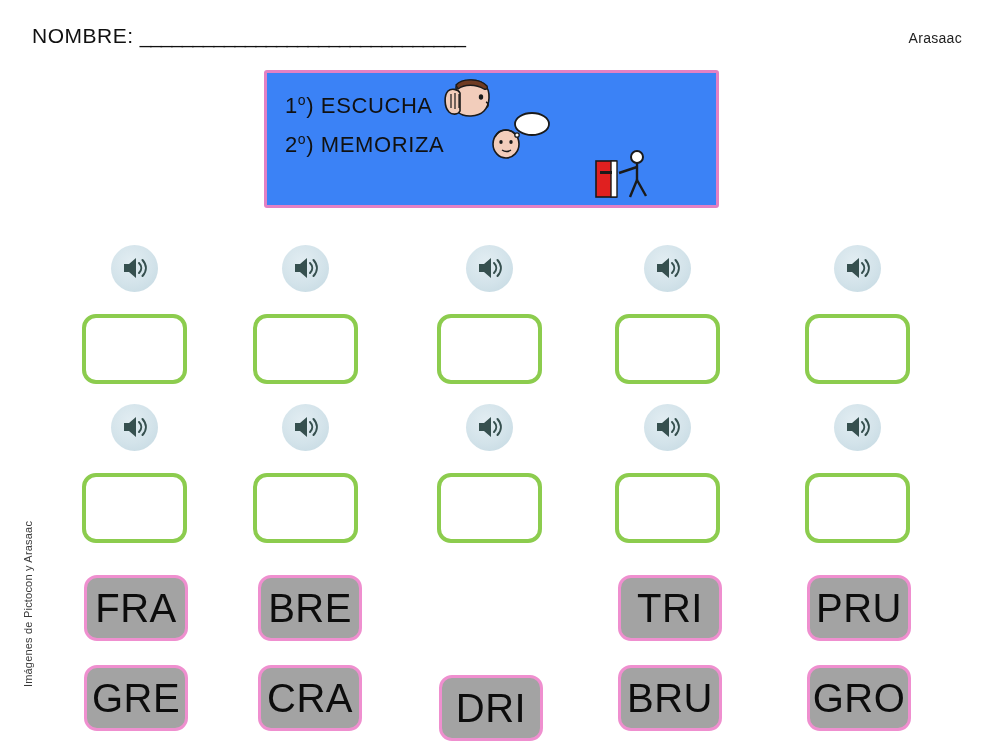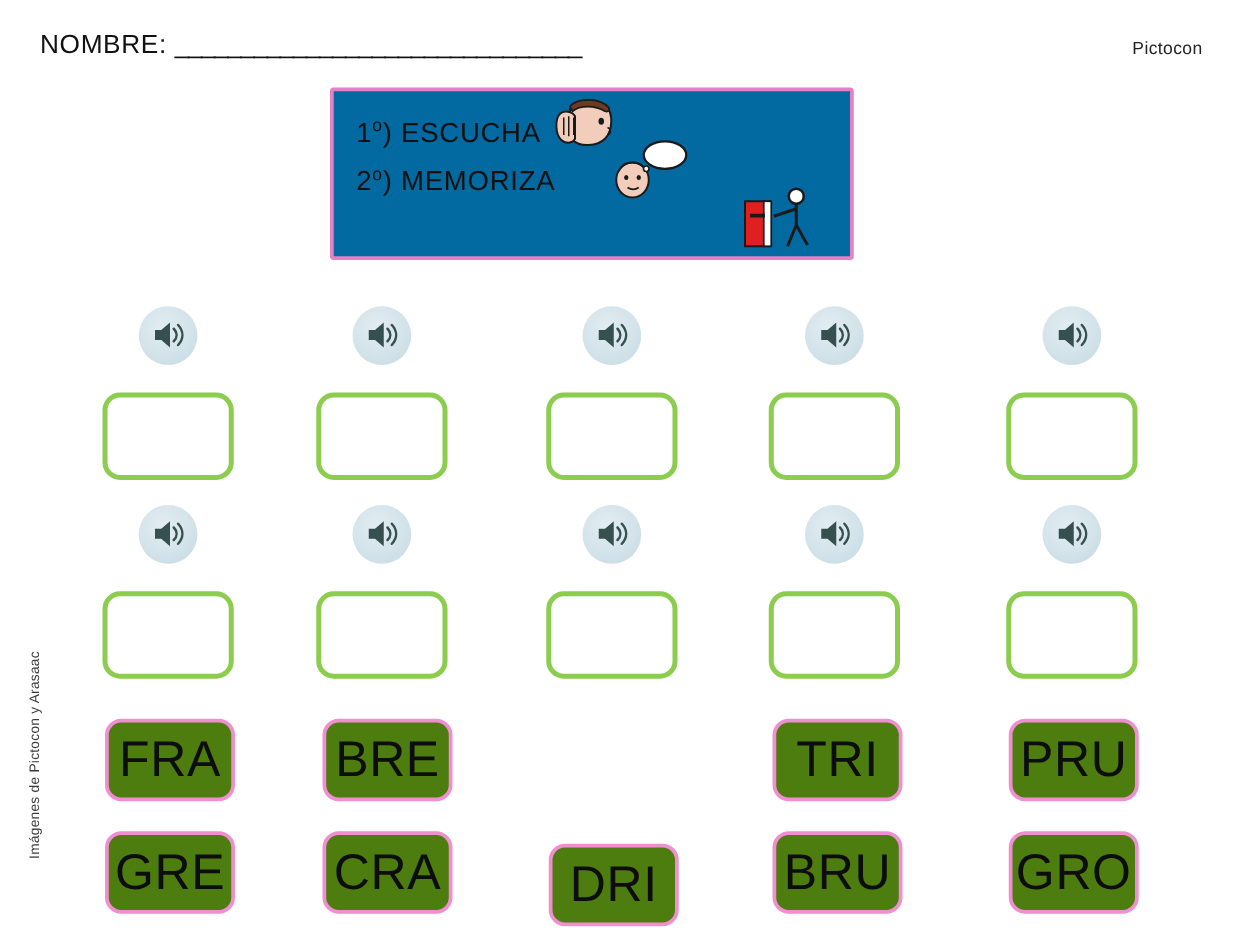--- a/index.html
+++ b/index.html
@@ -46,26 +46,26 @@
     font-size: 14px;
     color: #222;
     letter-spacing: 0.3px;
   }
 
   
   .instructions {
     position: absolute;
     left: 264px;
     top: 70px;
-    width: 419px;
+    width: 455px;
     height: 138px;
     border: 3px solid #e381c4;
     border-radius: 3px;
     box-sizing: border-box;
-    background: #0369a1;
+    background: #3b82f6;
   }
   .instr-row {
     position: absolute;
     left: 18px;
     height: 40px;
     display: flex;
     align-items: center;
   }
   .instr-row.r1 { top: 13px; }
   .instr-row.r2 { top: 52px; }
@@ -112,21 +112,21 @@
   }
 
   
   .card {
     position: absolute;
     width: 104px;
     height: 66px;
     border: 3px solid #ef8fcf;
     border-radius: 13px;
     box-sizing: border-box;
-    background: #4d7c0f;
+    background: #a3a3a3;
     display: flex;
     align-items: center;
     justify-content: center;
   }
   .card .syl {
     font-size: 40px;
     font-weight: 400;
     letter-spacing: 0.5px;
     color: #0d0d0d;
     line-height: 1;
@@ -149,21 +149,21 @@
   }
 </style>
 </head>
 <body>
 
 <div class="header">
   <div class="nombre">
     <span>NOMBRE:</span>
     <span class="line">_______________________________</span>
   </div>
-  <div class="author">Pictocon</div>
+  <div class="author">Arasaac</div>
 </div>
 
 <div class="instructions">
 
   <div class="instr-row r1">
     <span class="instr-text"><span>1</span><span class="ord">o</span><span>) ESCUCHA</span></span>
   </div>
 
   <div class="instr-row r2">
     <span class="instr-text"><span>2</span><span class="ord">o</span><span>) MEMORIZA</span></span>

